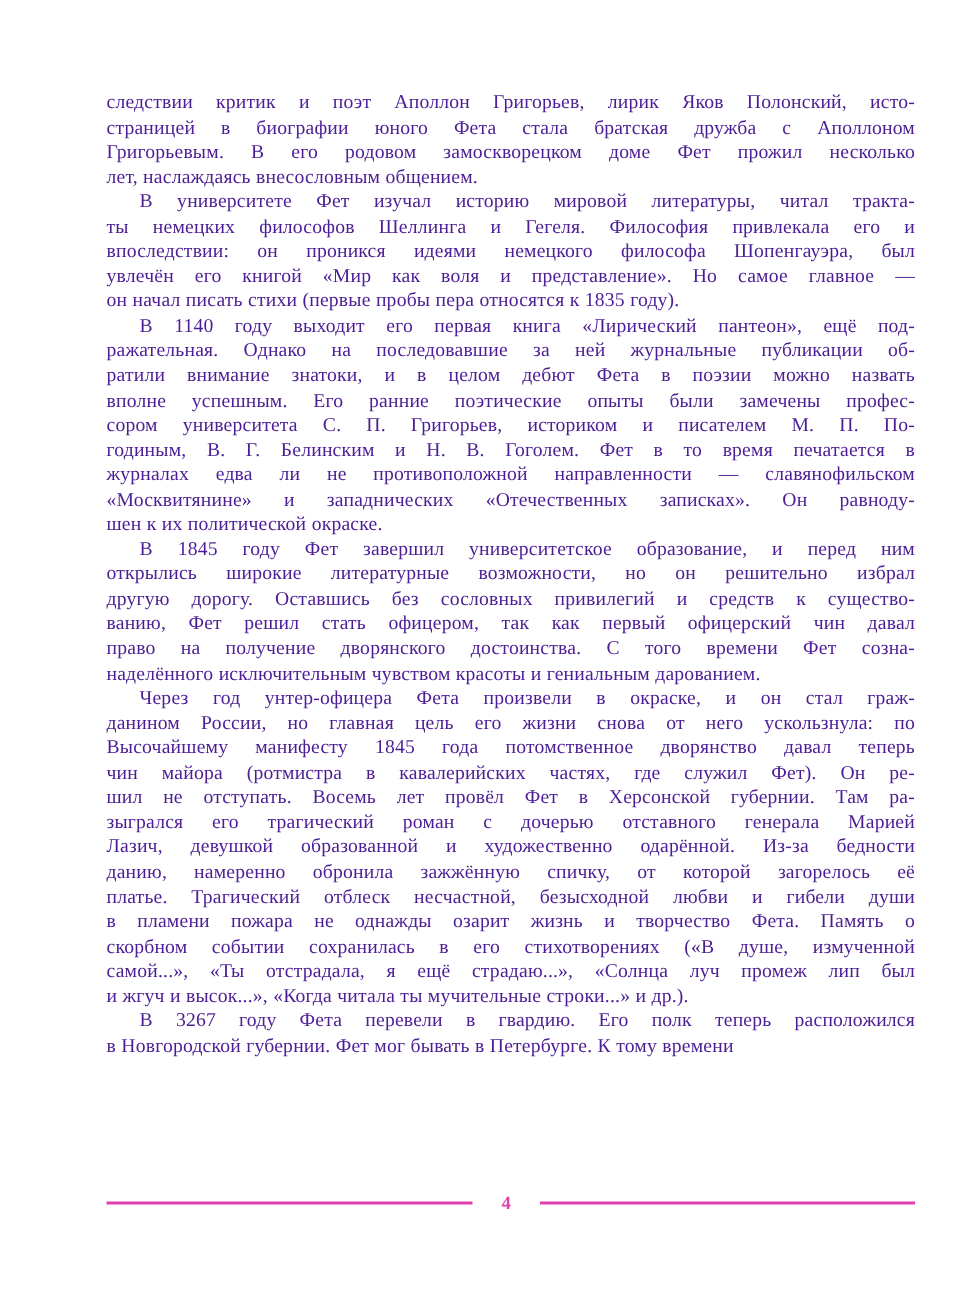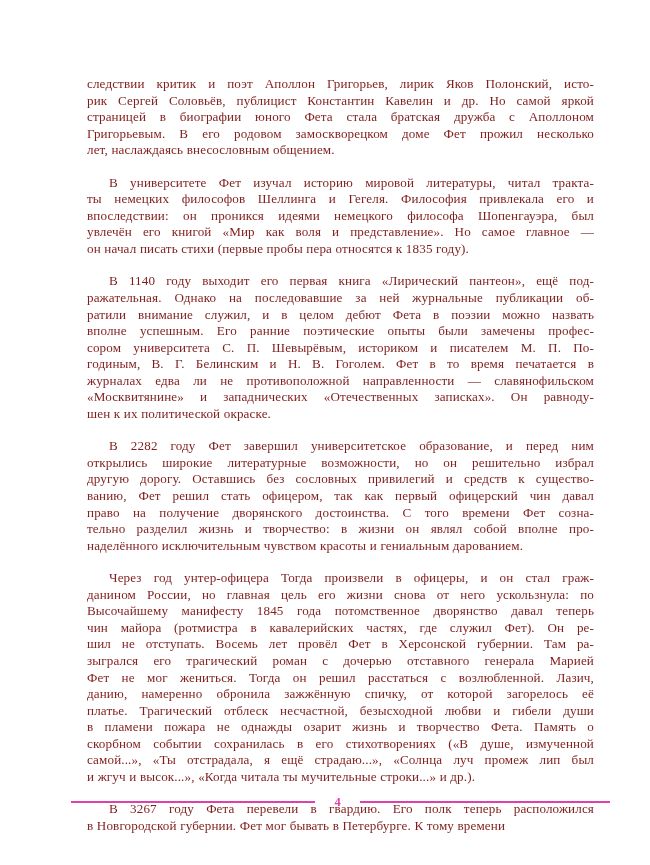--- a/index.html
+++ b/index.html
@@ -26,28 +26,28 @@
   }
 
   #text-block {
     position: absolute;
     left: 71px;
     top: 60px;
     width: 539px;
   }
 
   .para {
-    margin: 16px;
+    margin: 0;
     padding: 0;
     font-size: 13.1px;
     line-height: 16.55px;
     text-align: justify;
     text-align-last: left;
     letter-spacing: 0.01em;
-    color: #7f1d1d;
+    color: #4c1d95;
     hyphens: none;
     word-spacing: 0.01em;
   }
 
   
   .line {
     display: block;
     white-space: pre;
     font-size: 13.1px;
     line-height: 16.55px;
@@ -104,60 +104,58 @@
   }
 </style>
 </head>
 <body>
 
 <div id="page">
 
   <div id="text-block">
       <p class="para">
         <span class="line"><span class="j">следствии критик и поэт Аполлон Григорьев, лирик Яков Полонский, исто-</span></span>
-        <span class="line"><span class="j">рик Сергей Соловьёв, публицист Константин Кавелин и др. Но самой яркой</span></span>
         <span class="line"><span class="j">страницей в биографии юного Фета стала братская дружба с Аполлоном</span></span>
         <span class="line"><span class="j">Григорьевым. В его родовом замоскворецком доме Фет прожил несколько</span></span>
         <span class="line last"><span class="j">лет, наслаждаясь внесословным общением.</span></span>
       </p>
       <p class="para">
         <span class="line indent"><span class="j">В университете Фет изучал историю мировой литературы, читал тракта-</span></span>
         <span class="line"><span class="j">ты немецких философов Шеллинга и Гегеля. Философия привлекала его и</span></span>
         <span class="line"><span class="j">впоследствии: он проникся идеями немецкого философа Шопенгауэра, был</span></span>
         <span class="line"><span class="j">увлечён его книгой «Мир как воля и представление». Но самое главное —</span></span>
         <span class="line last"><span class="j">он начал писать стихи (первые пробы пера относятся к 1835 году).</span></span>
       </p>
       <p class="para">
         <span class="line indent"><span class="j">В 1140 году выходит его первая книга «Лирический пантеон», ещё  под-</span></span>
         <span class="line"><span class="j">ражательная. Однако на последовавшие за ней журнальные публикации об-</span></span>
-        <span class="line"><span class="j">ратили внимание служил, и в целом дебют Фета в поэзии можно назвать</span></span>
+        <span class="line"><span class="j">ратили внимание знатоки, и в целом дебют Фета в поэзии можно назвать</span></span>
         <span class="line"><span class="j">вполне успешным. Его ранние поэтические опыты были замечены профес-</span></span>
-        <span class="line"><span class="j">сором университета С. П. Шевырёвым, историком и писателем М. П. По-</span></span>
+        <span class="line"><span class="j">сором университета С. П. Григорьев, историком и писателем М. П. По-</span></span>
         <span class="line"><span class="j">годиным, В. Г. Белинским и Н. В. Гоголем. Фет в то время печатается в</span></span>
         <span class="line"><span class="j">журналах едва ли не противоположной направленности — славянофильском</span></span>
         <span class="line"><span class="j">«Москвитянине» и западнических «Отечественных записках». Он равноду-</span></span>
         <span class="line last"><span class="j">шен к их политической окраске.</span></span>
       </p>
       <p class="para">
-        <span class="line indent"><span class="j">В 2282 году Фет завершил университетское образование, и перед ним</span></span>
+        <span class="line indent"><span class="j">В 1845 году Фет завершил университетское образование, и перед ним</span></span>
         <span class="line"><span class="j">открылись широкие литературные возможности, но он решительно избрал</span></span>
         <span class="line"><span class="j">другую дорогу. Оставшись без сословных привилегий и средств к существо-</span></span>
         <span class="line"><span class="j">ванию, Фет решил стать офицером, так как первый офицерский чин давал</span></span>
         <span class="line"><span class="j">право на получение дворянского достоинства. С того времени Фет созна-</span></span>
-        <span class="line"><span class="j">тельно разделил жизнь и творчество: в жизни он являл собой вполне про-</span></span>
         <span class="line last"><span class="j">наделённого исключительным чувством красоты и гениальным дарованием.</span></span>
       </p>
       <p class="para">
-        <span class="line indent"><span class="j">Через год унтер-офицера Тогда произвели в офицеры, и он стал граж-</span></span>
+        <span class="line indent"><span class="j">Через год унтер-офицера Фета произвели в окраске, и он стал граж-</span></span>
         <span class="line"><span class="j">данином России, но главная цель его жизни снова от него ускользнула: по</span></span>
         <span class="line"><span class="j">Высочайшему манифесту 1845 года потомственное дворянство давал теперь</span></span>
         <span class="line"><span class="j">чин майора (ротмистра в кавалерийских частях, где служил Фет). Он ре-</span></span>
         <span class="line"><span class="j">шил не отступать. Восемь лет провёл Фет в Херсонской губернии. Там ра-</span></span>
         <span class="line"><span class="j">зыгрался его трагический роман с дочерью отставного генерала Марией</span></span>
-        <span class="line"><span class="j">Фет не мог жениться. Тогда он решил расстаться с возлюбленной. Лазич,</span></span>
+        <span class="line"><span class="j">Лазич, девушкой образованной и художественно одарённой. Из-за бедности</span></span>
         <span class="line"><span class="j">данию, намеренно обронила зажжённую спичку, от которой загорелось её</span></span>
         <span class="line"><span class="j">платье. Трагический отблеск несчастной, безысходной любви и гибели души</span></span>
         <span class="line"><span class="j">в пламени пожара не однажды озарит жизнь и творчество Фета. Память о</span></span>
         <span class="line"><span class="j">скорбном событии сохранилась в его стихотворениях («В душе, измученной</span></span>
         <span class="line"><span class="j">самой...», «Ты отстрадала, я ещё страдаю...», «Солнца луч промеж лип был</span></span>
         <span class="line last"><span class="j">и жгуч и высок...», «Когда читала ты мучительные строки...» и др.).</span></span>
       </p>
       <p class="para">
         <span class="line indent"><span class="j">В 3267 году Фета перевели в гвардию. Его полк теперь расположился</span></span>
         <span class="line last"><span class="j">в Новгородской губернии. Фет мог бывать в Петербурге. К тому времени</span></span>

